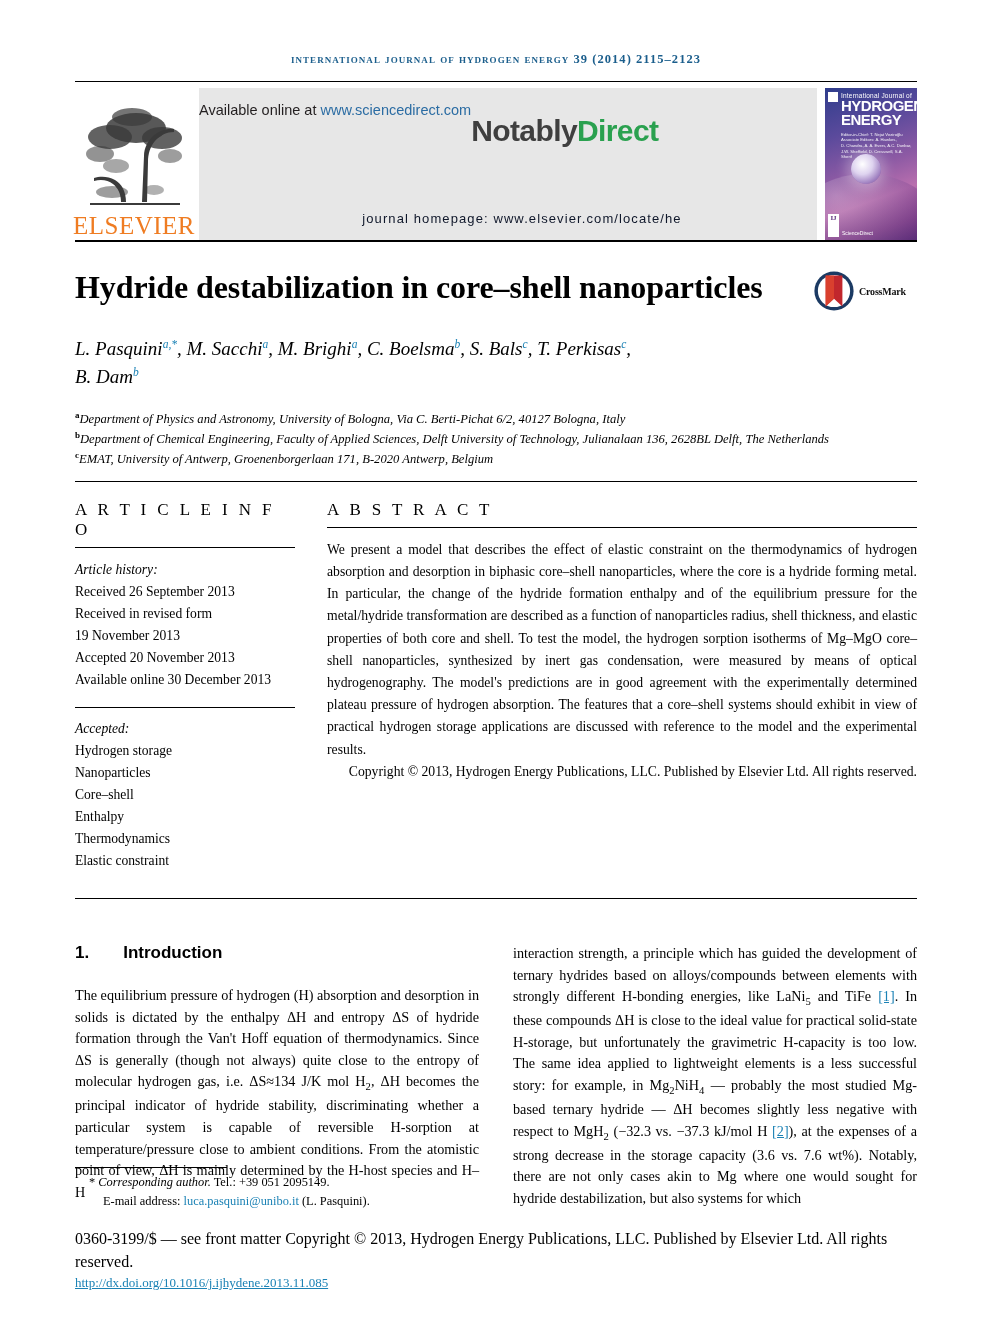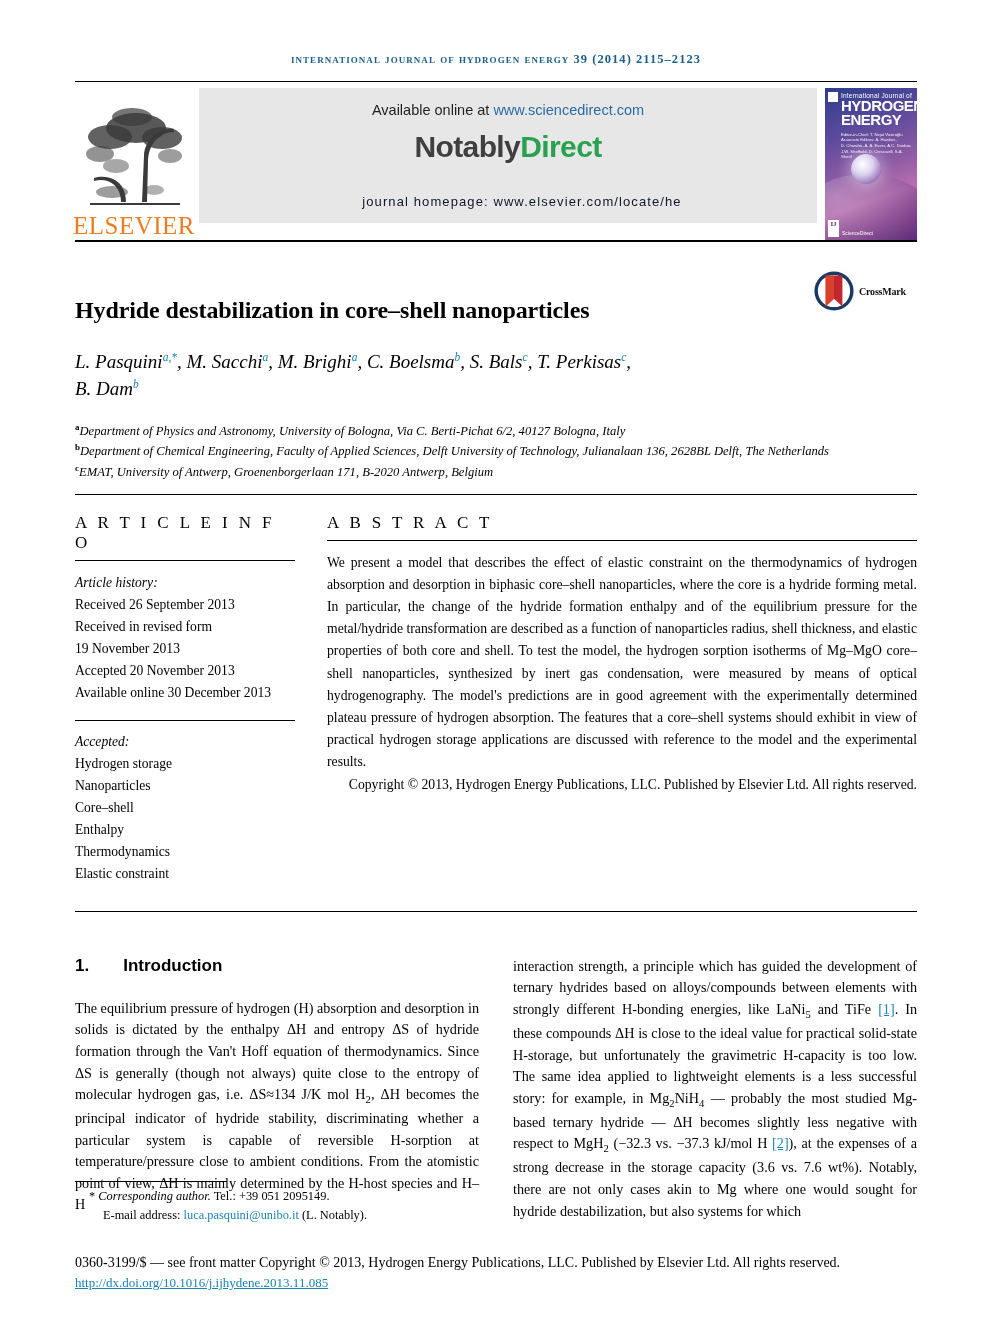--- a/index.html
+++ b/index.html
@@ -53,24 +53,24 @@
     font-family: "Liberation Serif", serif;
     color: #ef7c22;
     font-size: 25px;
     letter-spacing: 0.5px;
     line-height: 1;
     margin-top: 1px;
   }
   .sd-banner {
     flex: 1 1 auto;
     background: #e7e7e7;
-    margin: 0 8px 17px 6px;
+    margin: 0 8px 0 6px;
     display: flex;
-    flex-direction: column;
-    align-items: center;
+    flex-direction: row;
+    align-items: flex-start;
     justify-content: flex-start;
     padding-top: 14px;
     position: relative;
   }
   .sd-available {
     font-family: "Liberation Sans", sans-serif;
     font-size: 14.5px;
     color: #231f20;
   }
   .sd-available a { color: #2b6ca3; text-decoration: none; }
@@ -116,44 +116,43 @@
     background: radial-gradient(circle at 38% 34%, #ffffff 0%, #ded3ef 38%, #9f7fc0 72%, #6b4a94 100%);
     box-shadow: 0 0 12px 5px rgba(255,255,255,0.28);
   }
   .jc-arc {
     position: absolute; left: -34px; bottom: -44px;
     width: 150px; height: 110px; border-radius: 50%;
     background: radial-gradient(ellipse at 30% 20%, rgba(255,255,255,.22), rgba(120,60,140,.45) 60%, rgba(70,30,95,.7));
   }
   .jc-badge {
     position: absolute; left: 3px; bottom: 3px;
-    width: 11px; height: 17px; background: #fff;
+    width: 11px; height: 23px; background: #fff;
     display: flex; align-items: flex-start; justify-content: center;
   }
   .jc-badge span { font-size: 7px; color: #5b2d7a; font-weight: bold; }
   .jc-sd {
     position: absolute; left: 17px; bottom: 4px;
     font-family: "Liberation Sans", sans-serif;
     font-size: 5px; color: #fff;
   }
   .jc-topicon {
     position: absolute; top: 4px; left: 3px;
     width: 10px; height: 10px; background: #ffffff;
   }
 
   
   .title-row { display: flex; align-items: flex-start; margin-top: 26px; }
   .article-title {
     font-family: "Liberation Serif", serif;
     font-weight: bold;
-    font-size: 24px;
+    font-size: 32px;
     line-height: 1.2;
     flex: 1 1 auto;
     letter-spacing: -0.1px;
-    margin-top: 28px;
   }
   .crossmark { flex: 0 0 104px; display: flex; align-items: center; gap: 4px; padding-top: 2px; }
   .cm-badge { width: 42px; height: 42px; }
   .cm-text {
     font-family: "Liberation Serif", serif;
     font-weight: bold;
     font-size: 10px;
     color: #111;
     letter-spacing: -0.2px;
   }
@@ -242,22 +241,22 @@
   .footnote {
     font-family: "Liberation Serif", serif;
     font-size: 12.4px;
     line-height: 1.5;
     padding-left: 14px;
   }
   .footnote .it { font-style: italic; }
   .footnote a, .link { color: #1b82b5; text-decoration: none; }
   .frontmatter {
     font-family: "Liberation Serif", serif;
-    font-size: 14px;
-    margin-top: 28px;
+    font-size: 16px;
+    margin-top: 16px;
     line-height: 1.45;
   }
   .doi { color: #1b82b5; font-size: 13px; font-family: "Liberation Serif", serif; }
 </style>
 </head>
 <body>
 
 <div class="page">
 
   <div class="running-head">INTERNATIONAL JOURNAL OF HYDROGEN ENERGY 39 (2014) 2115–2123</div>
@@ -394,19 +393,19 @@
     <div class="bcol">
       <div class="body-text"><span>interaction strength, a principle which has guided the development of ternary hydrides based on alloys/compounds between elements with strongly different H-bonding energies, like LaNi</span><span class="sub">5</span><span> and TiFe </span><a class="ref" href="#">[1]</a><span>. In these compounds ΔH is close to the ideal value for practical solid-state H-storage, but unfortunately the gravimetric H-capacity is too low. The same idea applied to lightweight elements is a less successful story: for example, in Mg</span><span class="sub">2</span><span>NiH</span><span class="sub">4</span><span> — probably the most studied Mg-based ternary hydride — ΔH becomes slightly less negative with respect to MgH</span><span class="sub">2</span><span> (−32.3 vs. −37.3 kJ/mol H </span><a class="ref" href="#">[2]</a><span>), at the expenses of a strong decrease in the storage capacity (3.6 vs. 7.6 wt%). Notably, there are not only cases akin to Mg where one would sought for hydride destabilization, but also systems for which</span></div>
     </div>
   </div>
 
   <div class="footnote-wrap">
     <hr class="fn-rule">
     <div class="footnote">
       <span>*</span>
       <span class="it">Corresponding author.</span><span> Tel.: +39 051 2095149.</span><br>
-      <span style="padding-left:14px;display:inline-block;"><span>E-mail address: </span><a href="#" class="link">luca.pasquini@unibo.it</a><span> (L. Notably).</span></span>
+      <span style="padding-left:14px;display:inline-block;"><span>E-mail address: </span><a href="#" class="link">luca.pasquini@unibo.it</a><span> (L. Pasquini).</span></span>
     </div>
     <div class="frontmatter">0360-3199/$ — see front matter Copyright © 2013, Hydrogen Energy Publications, LLC. Published by Elsevier Ltd. All rights reserved.</div>
     <a href="#" class="doi">http://dx.doi.org/10.1016/j.ijhydene.2013.11.085</a>
   </div>
 
 </div>
 
 </body></html>

